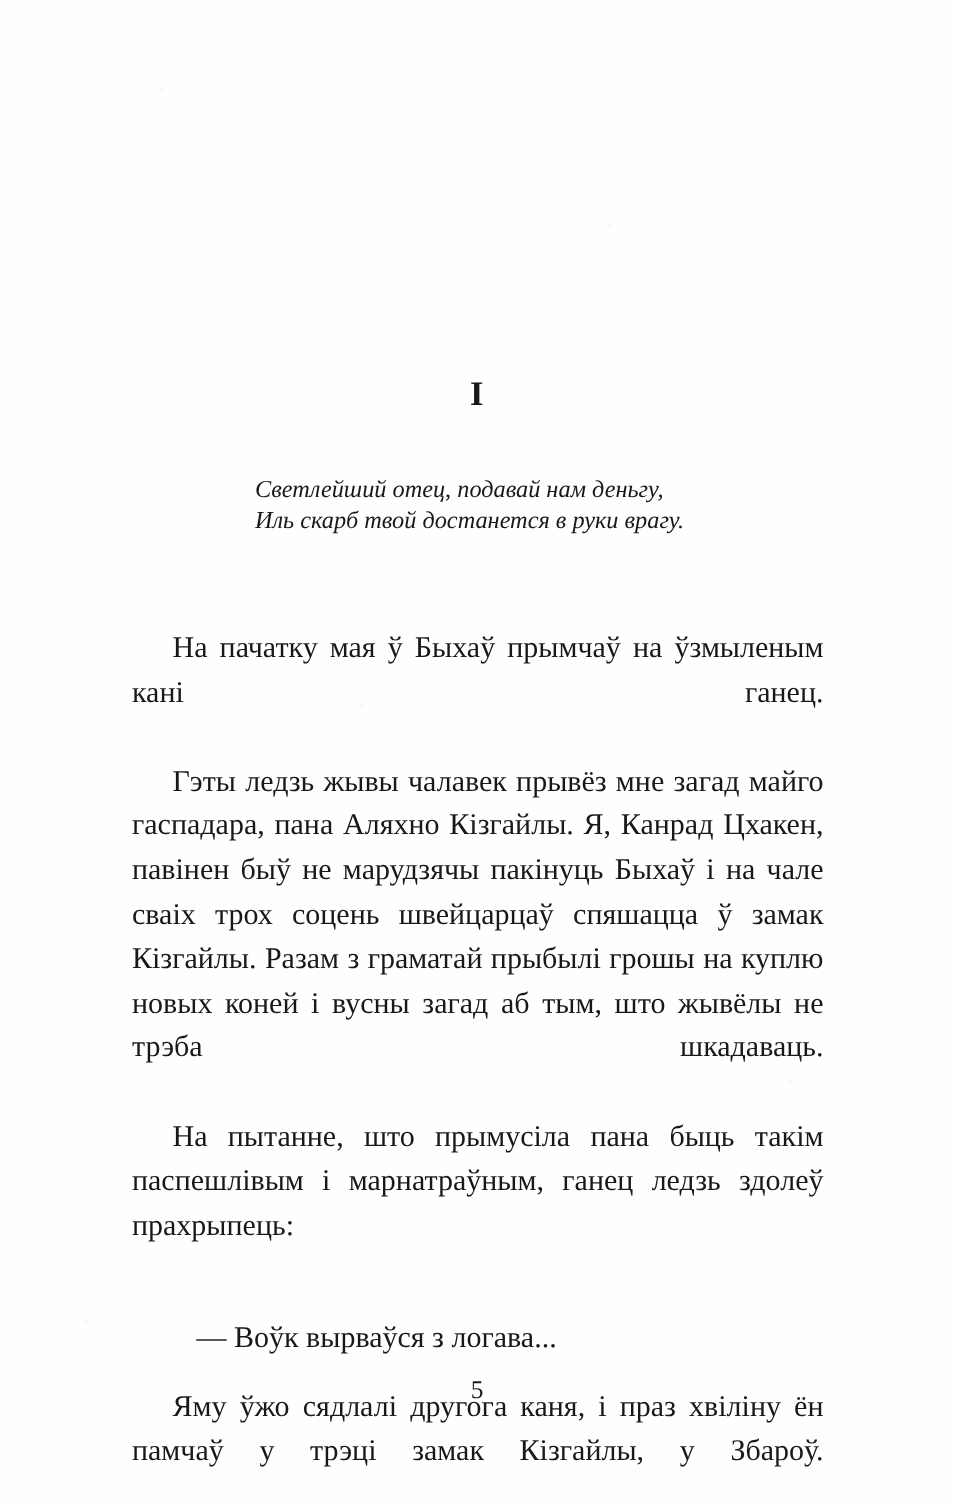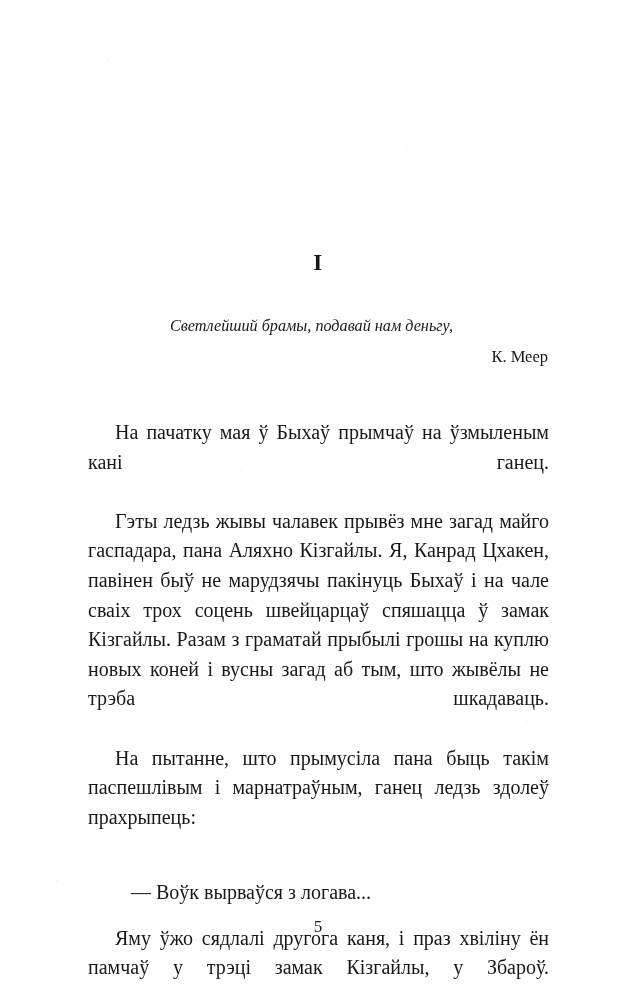--- a/index.html
+++ b/index.html
@@ -121,22 +121,22 @@
   }
 </style>
 </head>
 <body>
 
 <div class="page">
 
   <div class="chapter-number">I</div>
 
   <div class="epigraph">
-    <span class="epigraph-line">Светлейший брамы, подавай нам деньгу,</span>
-    <span class="epigraph-source">К. Меер</span>
+    <span class="epigraph-line">Светлейший отец, подавай нам деньгу,</span>
+    <span class="epigraph-line">Иль скарб твой достанется в руки врагу.</span>
   </div>
 
   <div class="body-text">
     <p class="para">На пачатку мая ў Быхаў прымчаў на ўзмыленым кані ганец.</p>
     <p class="para">Гэты ледзь жывы чалавек прывёз мне загад майго гаспадара, пана Аляхно Кізгайлы. Я, Канрад Цхакен, павінен быў не марудзячы пакінуць Быхаў і на чале сваіх трох соцень швейцарцаў спяшацца ў замак Кізгайлы. Разам з граматай прыбылі грошы на куплю новых коней і вусны загад аб тым, што жывёлы не трэба шкадаваць.</p>
     <p class="para">На пытанне, што прымусіла пана быць такім паспешлівым і марнатраўным, ганец ледзь здолеў прахрыпець:</p>
     <p class="para-dialogue">— Воўк вырваўся з логава...</p>
     <p class="para">Яму ўжо сядлалі другога каня, і праз хвіліну ён памчаў у трэці замак Кізгайлы, у Збароў.</p>
   </div>
 

